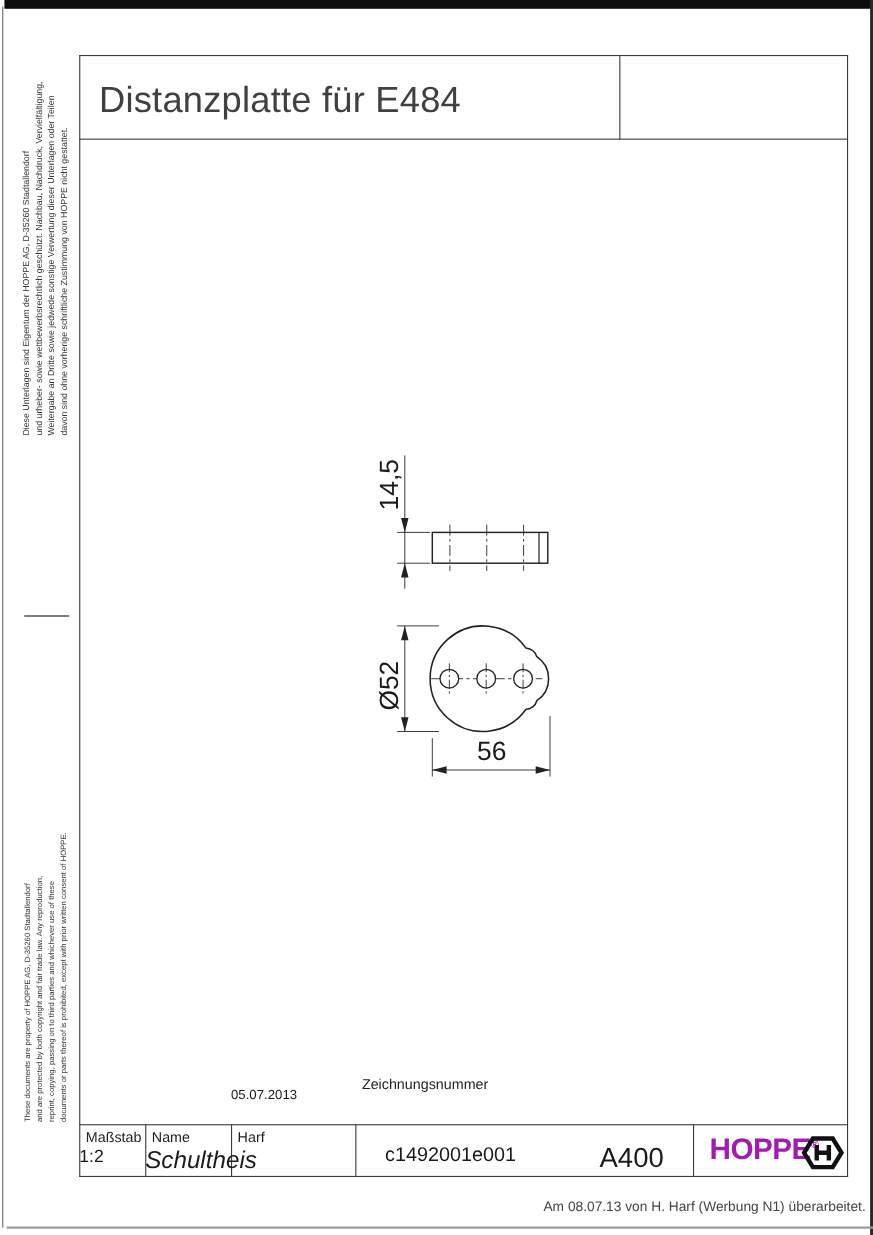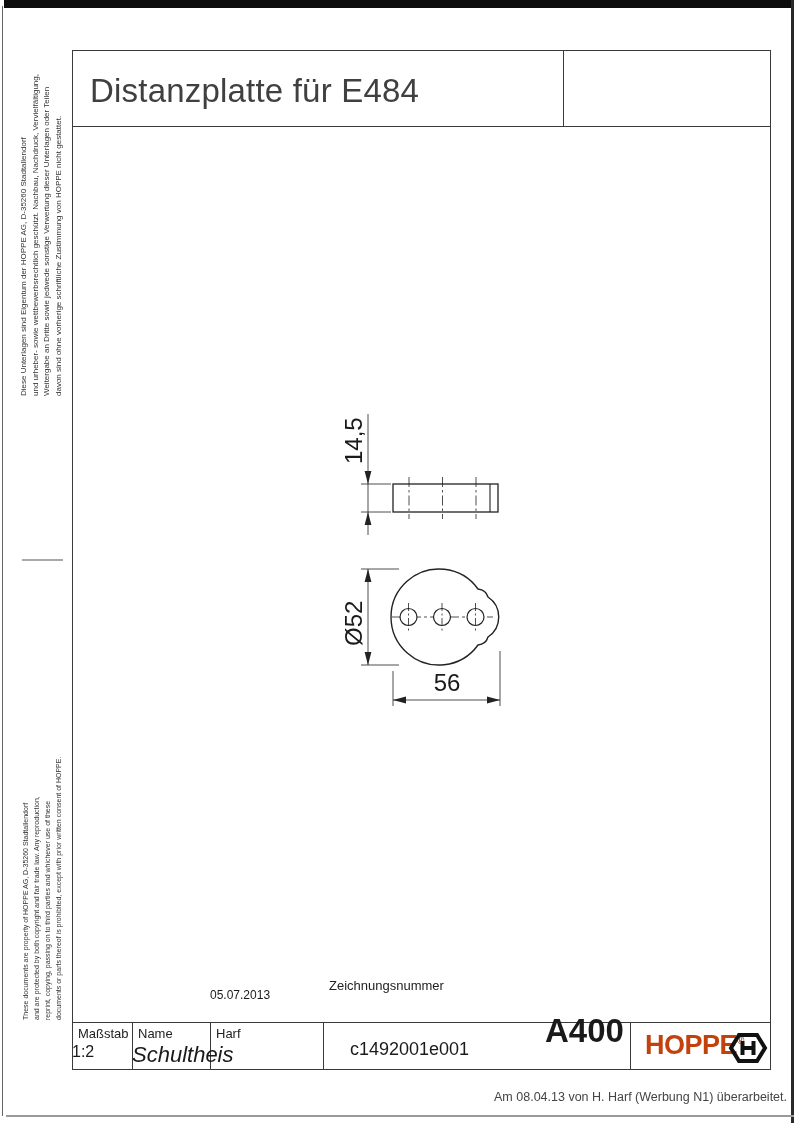--- a/index.html
+++ b/index.html
@@ -11,21 +11,21 @@
   .vnote{position:absolute;transform:rotate(-90deg);color:#333;text-align:left;}
   .vnote div{white-space:nowrap;}
   .vnote-de{font-size:8px;line-height:11.5px;}
   .vnote-en{font-size:7px;line-height:11px;}
   .doc-title{position:absolute;left:90px;top:72px;font-size:33px;color:#404040;letter-spacing:0.2px;}
   .tb-label{position:absolute;font-size:13px;color:#222;}
   .tb-value{position:absolute;text-align:left;color:#1a1a1a;}
   .rev-note{position:absolute;left:450px;top:1090px;width:337px;text-align:right;
             font-size:12.5px;color:#444;}
   .logo-text{position:absolute;left:645px;top:1030px;font-size:27px;font-weight:bold;
-             color:#c2410c;letter-spacing:-0.5px;}
+             color:#a21caf;letter-spacing:-0.5px;}
   .logo-reg{font-size:10px;vertical-align:super;}
   svg{position:absolute;left:0;top:0;pointer-events:none;}
 </style>
 </head>
 <body>
 
 <div class="abs" style="left:4px;top:0;width:790px;height:8px;background:#0d0d0d;"></div>
 <div class="abs" style="left:791px;top:0;width:3px;height:1123px;background:#2a2a2a;"></div>
 <div class="abs" style="left:2px;top:6px;width:1px;height:1110px;background:#666;"></div>
 <div class="gline" style="left:6px;top:1115px;width:788px;height:2px;"></div>
@@ -113,23 +113,23 @@
 <div class="tb-value" style="left:72px;top:1043px;width:60px;font-size:16px;">1:2</div>
 
 <div class="tb-label" style="left:138px;top:1026px;">Name</div>
 <div class="tb-value" style="left:132px;top:1042px;width:78px;font-size:22px;font-style:italic;">Schultheis</div>
 
 <div class="tb-label" style="left:216px;top:1026px;">Harf</div>
 <div class="tb-value" style="left:210px;top:988px;width:113px;font-size:12px;">05.07.2013</div>
 
 <div class="tb-label" style="left:329px;top:978px;">Zeichnungsnummer</div>
 <div class="tb-value" style="left:350px;top:1039px;width:195px;font-size:18px;">c1492001e001</div>
-<div class="tb-value" style="left:545px;top:1012px;width:85px;font-size:33px;font-weight:bold;">A400</div>
+<div class="tb-value" style="left:545px;top:1039px;width:85px;font-size:25px;">A400</div>
 
 <div class="logo-text"><span>HOPPE</span><span class="logo-reg">®</span></div>
 <svg width="40" height="34" viewBox="0 0 40 34" style="left:728px;top:1031px;">
   <polygon points="3,17 11,4 29,4 37,17 29,30 11,30" fill="none" stroke="#111" stroke-width="4"></polygon>
   <line x1="14.5" y1="10" x2="14.5" y2="24" stroke="#111" stroke-width="4"></line>
   <line x1="25.5" y1="10" x2="25.5" y2="24" stroke="#111" stroke-width="4"></line>
   <line x1="13" y1="17" x2="27" y2="17" stroke="#111" stroke-width="4"></line>
 </svg>
 
-<div class="rev-note">Am 08.04.13 von H. Harf (Werbung N1) überarbeitet.</div>
+<div class="rev-note">Am 08.07.13 von H. Harf (Werbung N1) überarbeitet.</div>
 
 </body></html>

